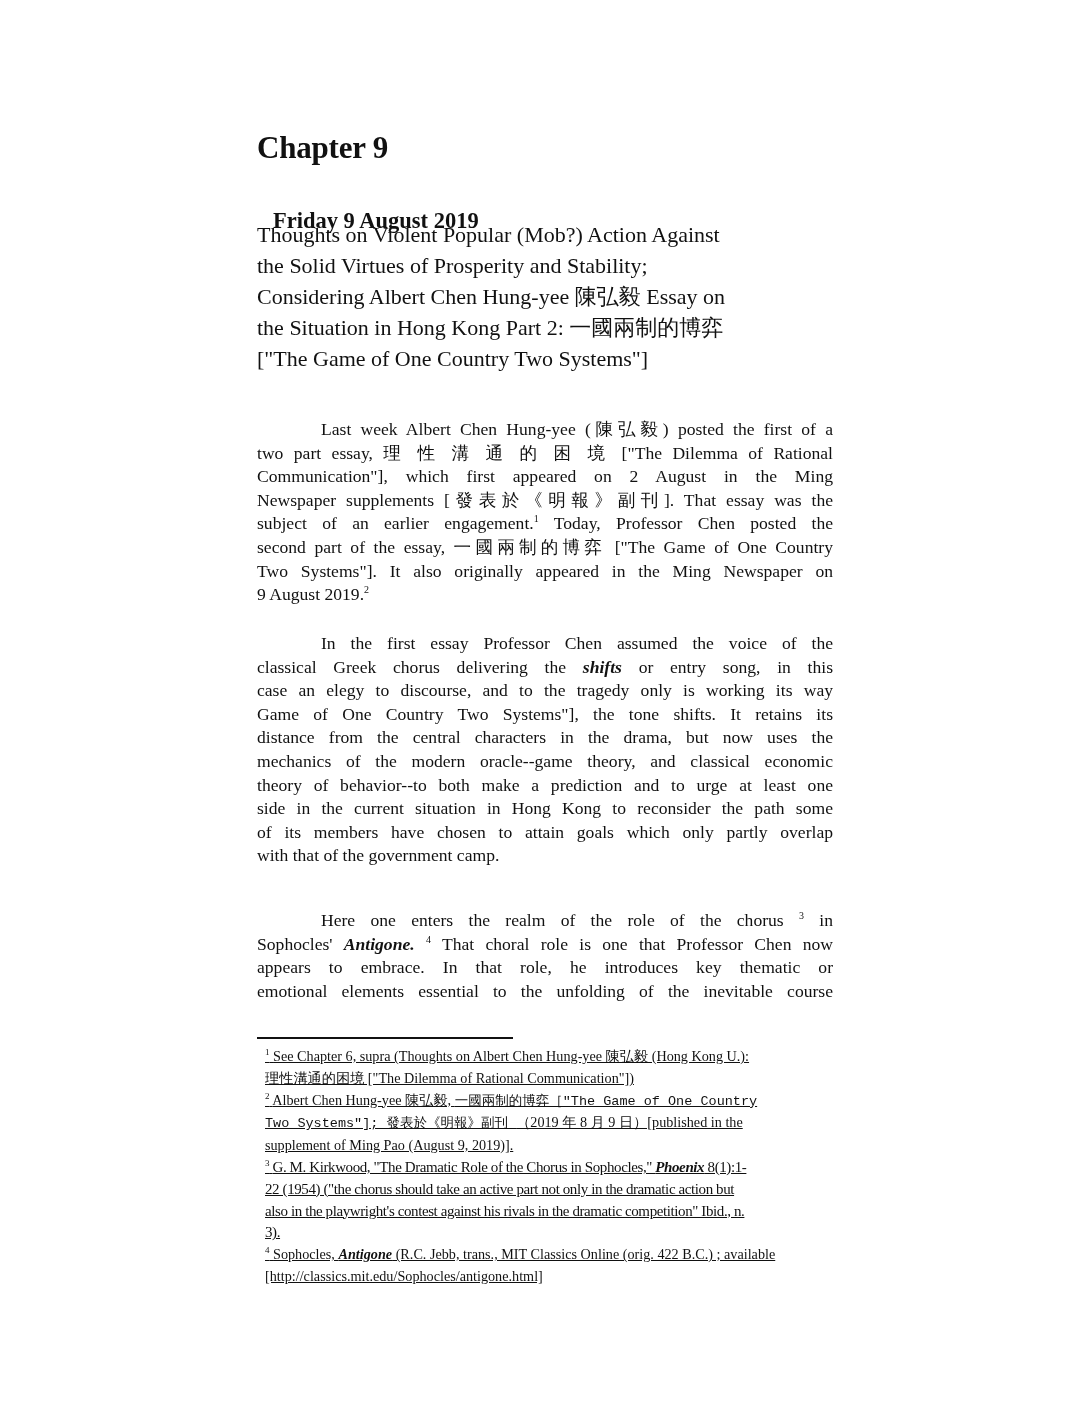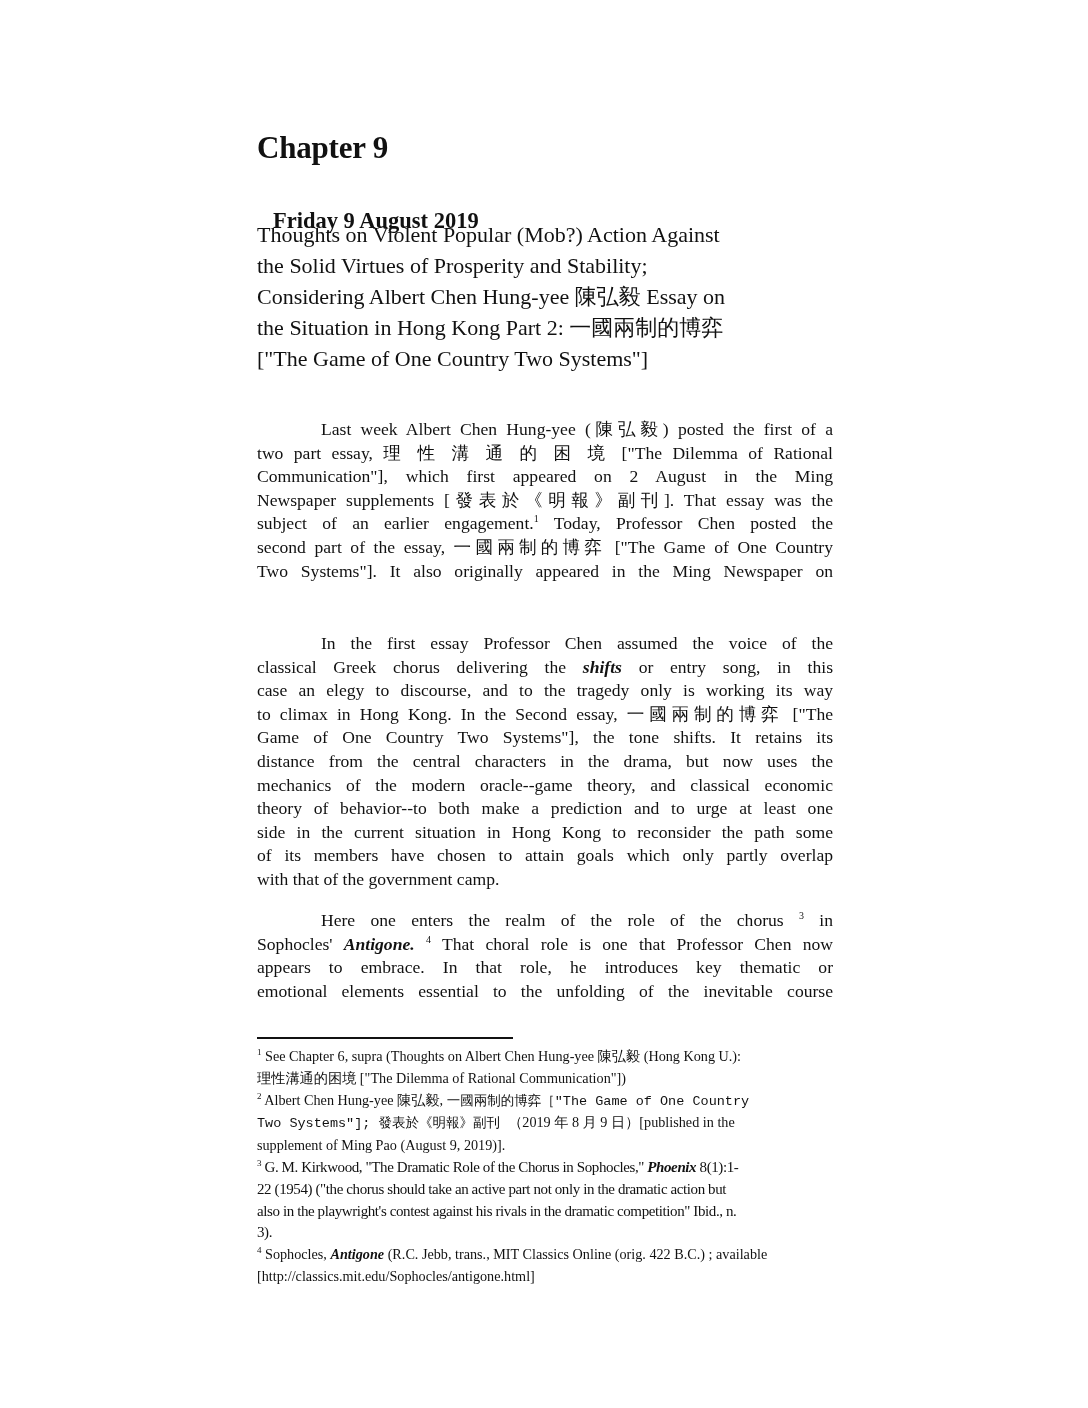--- a/index.html
+++ b/index.html
@@ -91,24 +91,25 @@
       position: absolute;
       top: 1037px;
       left: 0;
       width: 256px;
       height: 1.5px;
       background: #111111;
     }
     .footnotes {
       position: absolute;
       top: 1046px;
-      left: 0;
+      left: 8px;
       width: 576px;
       font-size: 14.2px;
       line-height: 21.8px;
+      text-decoration: underline;
     }
     .footnote {
       margin: 0 0 0 0;
     }
     .footnote .fl {
       display: block;
       white-space: nowrap;
     }
     .footnote.fn3 {
       font-family: "Liberation Serif", "DejaVu Serif", serif;
@@ -147,27 +148,27 @@
   </h3>
 
   <div class="body-text p1">
     <span class="ln indent">Last week Albert Chen Hung-yee (陳弘毅) posted the first of a</span>
     <span class="ln">two part essay, 理 性 溝 通 的 困 境  ["The Dilemma of Rational</span>
     <span class="ln">Communication"], which first appeared on 2 August in the Ming</span>
     <span class="ln">Newspaper supplements [發表於《明報》副刊]. That essay was the</span>
     <span class="ln"><span>subject of an earlier engagement.</span><sup>1</sup> <span>Today, Professor Chen posted the</span></span>
     <span class="ln">second part of the essay, 一國兩制的博弈 ["The Game of One Country</span>
     <span class="ln">Two Systems"]. It also originally appeared in the Ming Newspaper on</span>
+    <span class="ln last"><span>9 August 2019.</span><sup>2</sup></span>
   </div>
 
   <div class="body-text p2">
     <span class="ln indent">In the first essay Professor Chen assumed the voice of the</span>
     <span class="ln"><span>classical Greek chorus delivering the</span> <em class="bi">shifts</em> <span>or entry song, in this</span></span>
     <span class="ln">case an elegy to discourse, and to the tragedy only is working its way</span>
-    <span class="ln">to climax in Hong Kong. In the Second essay, 一國兩制的博弈 ["The</span>
     <span class="ln">Game of One Country Two Systems"], the tone shifts. It retains its</span>
     <span class="ln">distance from the central characters in the drama, but now uses the</span>
     <span class="ln">mechanics of the modern oracle--game theory, and classical economic</span>
     <span class="ln">theory of behavior--to both make a prediction and to urge at least one</span>
     <span class="ln">side in the current situation in Hong Kong to reconsider the path some</span>
     <span class="ln">of its members have chosen to attain goals which only partly overlap</span>
     <span class="ln last">with that of the government camp.</span>
   </div>
 
   <div class="body-text p3">

